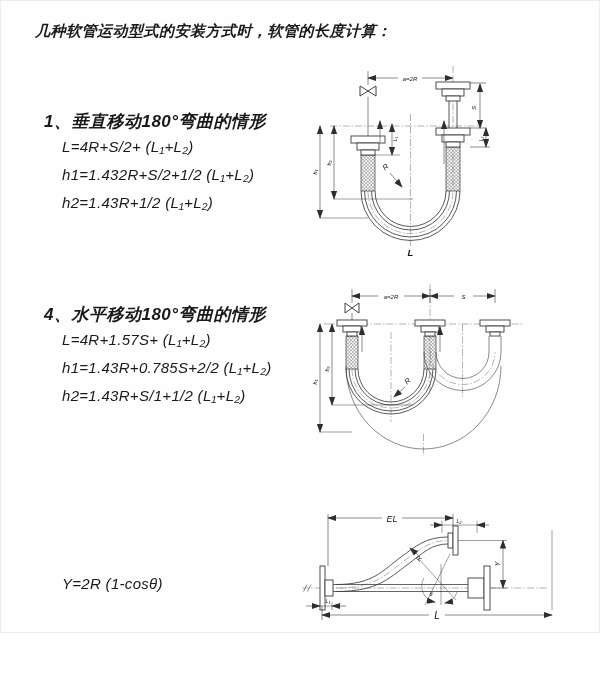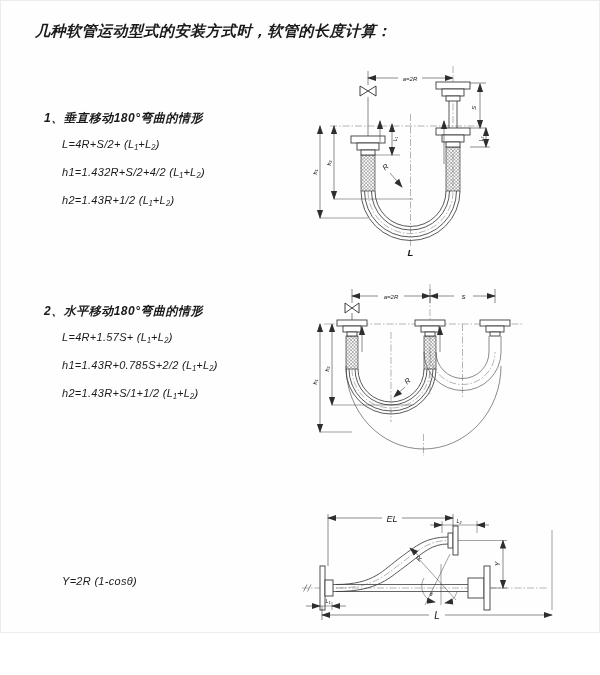--- a/index.html
+++ b/index.html
@@ -1,42 +1,42 @@
 <!DOCTYPE html>
 <html><head>
 <meta charset="utf-8">
 <style>
   html,body{margin:0;padding:0;background:#fff;}
   .stage{position:relative;width:600px;height:633px;background:#fefefe;
          font-family:"Liberation Sans",sans-serif;color:#1a1a1a;overflow:hidden;
          box-shadow:inset 0 0 0 1px #ececec;font-style:italic;}
   .title{position:absolute;left:35px;top:22px;font-size:15px;font-weight:bold;letter-spacing:.5px;white-space:pre;}
-  .sec-heading{position:absolute;font-size:12px;font-weight:bold;letter-spacing:.5px;white-space:pre;}
-  .formula{position:absolute;font-size:11px;font-weight:normal;letter-spacing:.3px;white-space:pre;}
+  .sec-heading{position:absolute;font-size:17px;font-weight:bold;letter-spacing:.5px;white-space:pre;}
+  .formula{position:absolute;font-size:15px;font-weight:normal;letter-spacing:.3px;white-space:pre;}
   svg.dg{position:absolute;}
   svg.dg text{font-family:"Liberation Sans",sans-serif;fill:#161616;}
   .ln{stroke:#3c3c3c;fill:none;}
   .cl{stroke:#6a6a6a;stroke-width:.5;fill:none;stroke-dasharray:7 2 1.5 2;}
   .dim{stroke:#2e2e2e;stroke-width:.55;fill:none;}
   .ref{stroke:#2e2e2e;stroke-width:.45;fill:none;}
   .fl{fill:#fff;stroke:#3c3c3c;stroke-width:.9;}
 </style>
 </head>
 <body>
 
 <div class="stage">
 
   <div class="title">几种软管运动型式的安装方式时，软管的长度计算：</div>
 
   <div class="sec-heading" style="left:44px;top:110px">1、垂直移动180°弯曲的情形</div>
   <div class="formula" style="left:62px;top:138px">L=4R+S/2+ (L₁+L₂)</div>
-  <div class="formula" style="left:62px;top:166px">h1=1.432R+S/2+4/2 (L₁+L₂)</div>
+  <div class="formula" style="left:62px;top:166px">h1=1.432R+S/2+1/2 (L₁+L₂)</div>
   <div class="formula" style="left:62px;top:194px">h2=1.43R+1/2 (L₁+L₂)</div>
 
-  <div class="sec-heading" style="left:44px;top:303px">2、水平移动180°弯曲的情形</div>
+  <div class="sec-heading" style="left:44px;top:303px">4、水平移动180°弯曲的情形</div>
   <div class="formula" style="left:62px;top:331px">L=4R+1.57S+ (L₁+L₂)</div>
   <div class="formula" style="left:62px;top:359px">h1=1.43R+0.785S+2/2 (L₁+L₂)</div>
   <div class="formula" style="left:62px;top:387px">h2=1.43R+S/1+1/2 (L₁+L₂)</div>
 
   <div class="formula" style="left:62px;top:575px">Y=2R (1-cosθ)</div>
 
   <svg class="dg" style="left:310px;top:66px" width="215" height="196" viewBox="0 0 215 196">
     <defs>
       <marker id="ar1" viewBox="0 0 10 10" refX="9" refY="5" markerWidth="9" markerHeight="9" orient="auto-start-reverse" markerUnits="userSpaceOnUse">
           <path d="M0 1.5L10 5L0 8.5Z" fill="#2e2e2e"></path>

